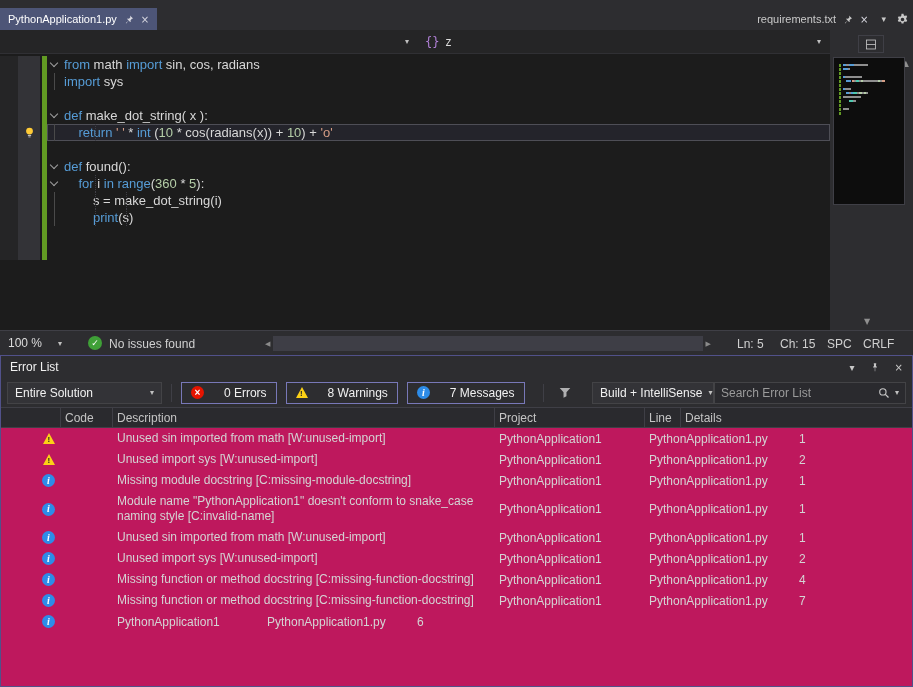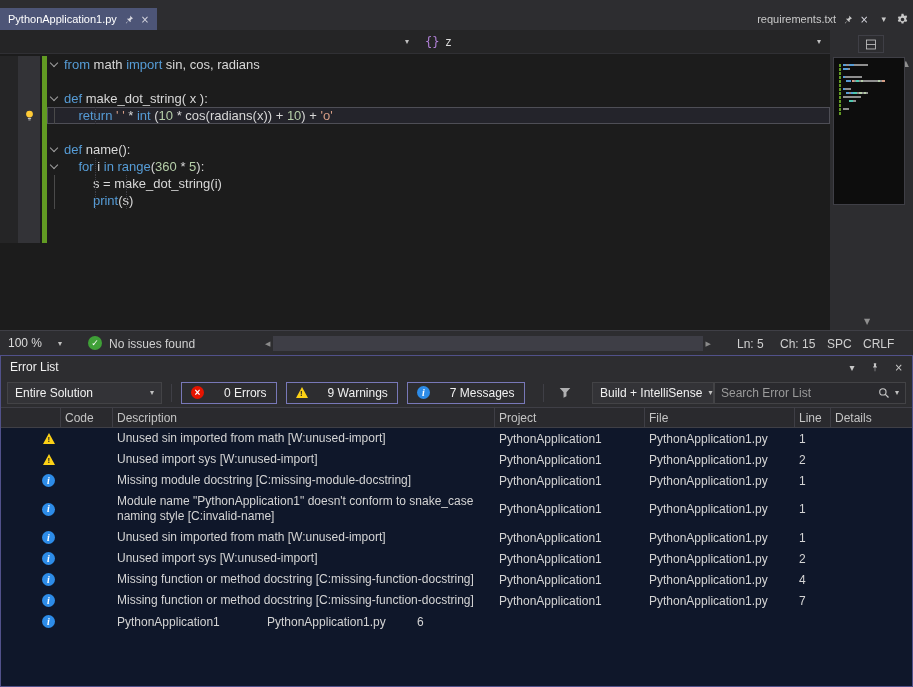--- a/index.html
+++ b/index.html
@@ -60,21 +60,21 @@
   .chk{left:88px;top:5px;width:14px;height:14px;border-radius:50%;background:#3FA037;display:flex;align-items:center;justify-content:center}
   .chk::after{content:"✓";font-size:9px;color:#FFFFFF}
   .issues{left:109px;top:6px;color:#D0D0D0}
   .hscroll{left:262px;top:5px;width:452px;height:15px;display:flex;align-items:center}
   .ha{font-size:7px;color:#8A8A8A;padding:0 3px}
   .hthumb{flex:1;height:15px;background:#3E3E46}
   .pos{top:6px;color:#D0D0D0}
   .p1{left:737px}.p2{left:780px}.p3{left:827px}.p4{left:863px}
 
   
-  .panel{position:absolute;top:355px;left:0;width:913px;height:332px;background:#0f172a;border:1px solid #51518A}
+  .panel{position:absolute;top:355px;left:0;width:913px;height:332px;background:#be185d;border:1px solid #51518A}
   .ptitle{height:22px;background:#2D2D30;display:flex;align-items:center;padding:0 9px}
   .ptext{color:#F1F1F1}
   .pic{margin-left:15px;color:#C8C8C8;font-size:10px;display:flex;align-items:center}
   .pic.pfirst{margin-left:auto}
   .ptoolbar{height:30px;background:#2D2D30;display:flex;align-items:center;padding:0 6px;border-bottom:1px solid #3F3F46}
   .combo{height:22px;background:#333337;border:1px solid #434346;display:flex;align-items:center;padding:0 7px;color:#F1F1F1;gap:6px;white-space:nowrap}
   .combo .carrow{margin-left:auto;font-size:8px;color:#C0C0C0}
   .combo.scope{width:158px}
   .combo.source{width:122px;margin-left:14px}
   .tsep{width:1px;height:18px;background:#3F3F46;margin:0 9px;flex:none}
@@ -161,20 +161,29 @@
             <span class="chev"></span>
           </div>
           <div class="mcode"><span class="tok-k">from</span><span class="tok-p"> math </span><span class="tok-k">import</span><span class="tok-p"> sin, cos, radians</span></div>
         </div>
       </div>
       <div class="code-row">
         <div class="m1"></div>
         <div class="m2"></div>
         <div class="mbar changed"></div>
         <div class="lbody">
+          <div class="mfold fline"></div>
+          <div class="mcode"><span class="tok-k">import</span><span class="tok-p"> sys</span></div>
+        </div>
+      </div>
+      <div class="code-row">
+        <div class="m1"></div>
+        <div class="m2"></div>
+        <div class="mbar changed"></div>
+        <div class="lbody">
           <div class="mfold"></div>
           <div class="mcode"></div>
         </div>
       </div>
       <div class="code-row">
         <div class="m1"></div>
         <div class="m2"></div>
         <div class="mbar changed"></div>
         <div class="lbody">
           <div class="mfold">
@@ -208,21 +217,21 @@
         </div>
       </div>
       <div class="code-row">
         <div class="m1"></div>
         <div class="m2"></div>
         <div class="mbar changed"></div>
         <div class="lbody">
           <div class="mfold">
             <span class="chev"></span>
           </div>
-          <div class="mcode"><span class="tok-k">def</span><span class="tok-p"> name():</span></div>
+          <div class="mcode"><span class="tok-k">def</span><span class="tok-p"> found():</span></div>
         </div>
       </div>
       <div class="code-row">
         <div class="m1"></div>
         <div class="m2"></div>
         <div class="mbar changed"></div>
         <div class="lbody">
           <div class="mfold">
             <span class="chev"></span>
           </div>
@@ -389,21 +398,21 @@
         <span>Entire Solution</span>
         <span class="carrow glyph">▾</span>
       </div>
       <span class="tsep"></span>
       <button class="tbtn">
         <span class="icon-error"></span>
         <span>0 Errors</span>
       </button>
       <button class="tbtn">
         <span class="icon-warning"></span>
-        <span>9 Warnings</span>
+        <span>8 Warnings</span>
       </button>
       <button class="tbtn">
         <span class="icon-info"></span>
         <span>7 Messages</span>
       </button>
       <span class="tsep"></span>
       <span class="filter-btn">
           <svg width="14" height="13" viewBox="0 0 16 16">
             <path fill="#C8C8C8" opacity="0.85" d="M1.5 2.5h13L9.8 7.8v4.9l-3.6 1.8V7.8z"></path>
           </svg>
@@ -421,21 +430,20 @@
             </svg>
           </span>
         <span class="sarr glyph">▾</span>
       </div>
     </div>
     <div class="thead" id="elist-head">
         <div class="hcell w0"></div>
         <div class="hcell w1">Code</div>
         <div class="hcell w2">Description</div>
         <div class="hcell w3">Project</div>
-        <div class="hcell w4">File</div>
         <div class="hcell w5">Line</div>
         <div class="hcell w6">Details</div>
       </div>
     <div class="tbody" id="elist-rows">
         <div class="trow">
           <div class="cell w0 sev">
             <span class="icon-warning"></span>
           </div>
           <div class="cell w1"></div>
           <div class="cell w2">Unused sin imported from math [W:unused-import]</div>

